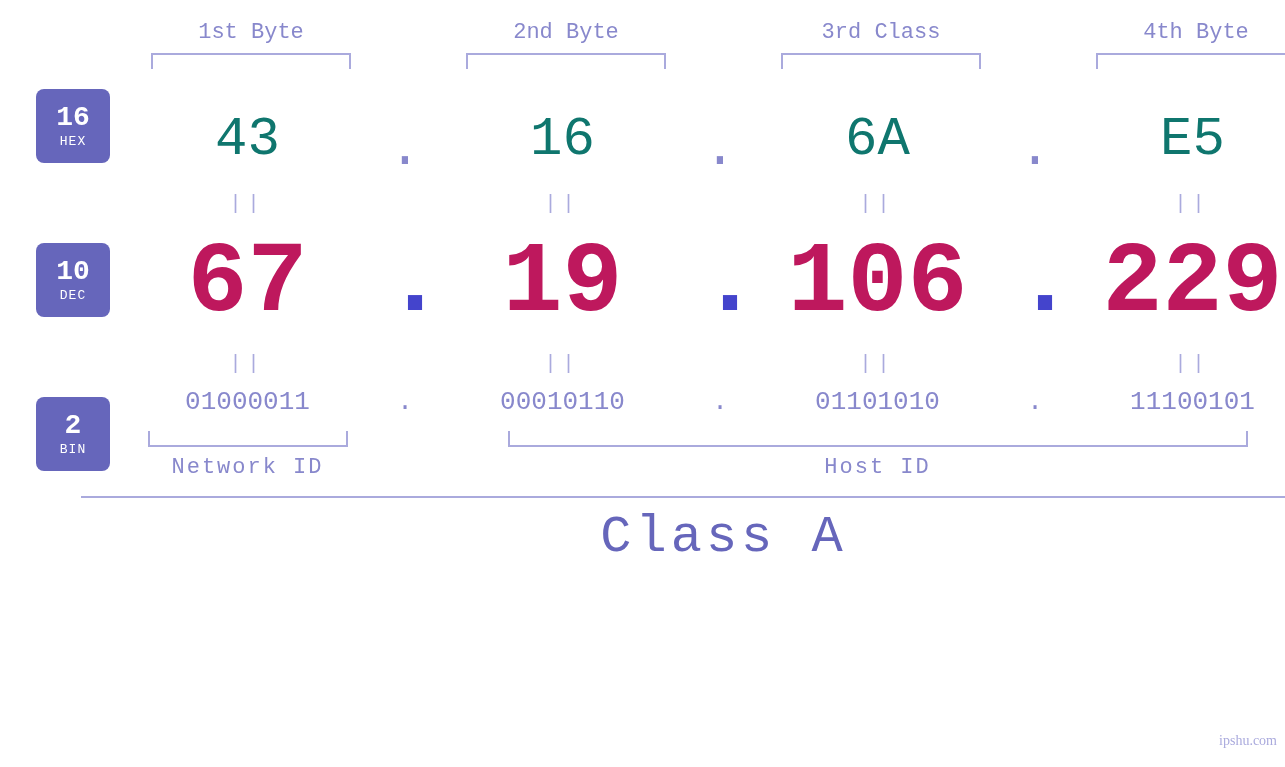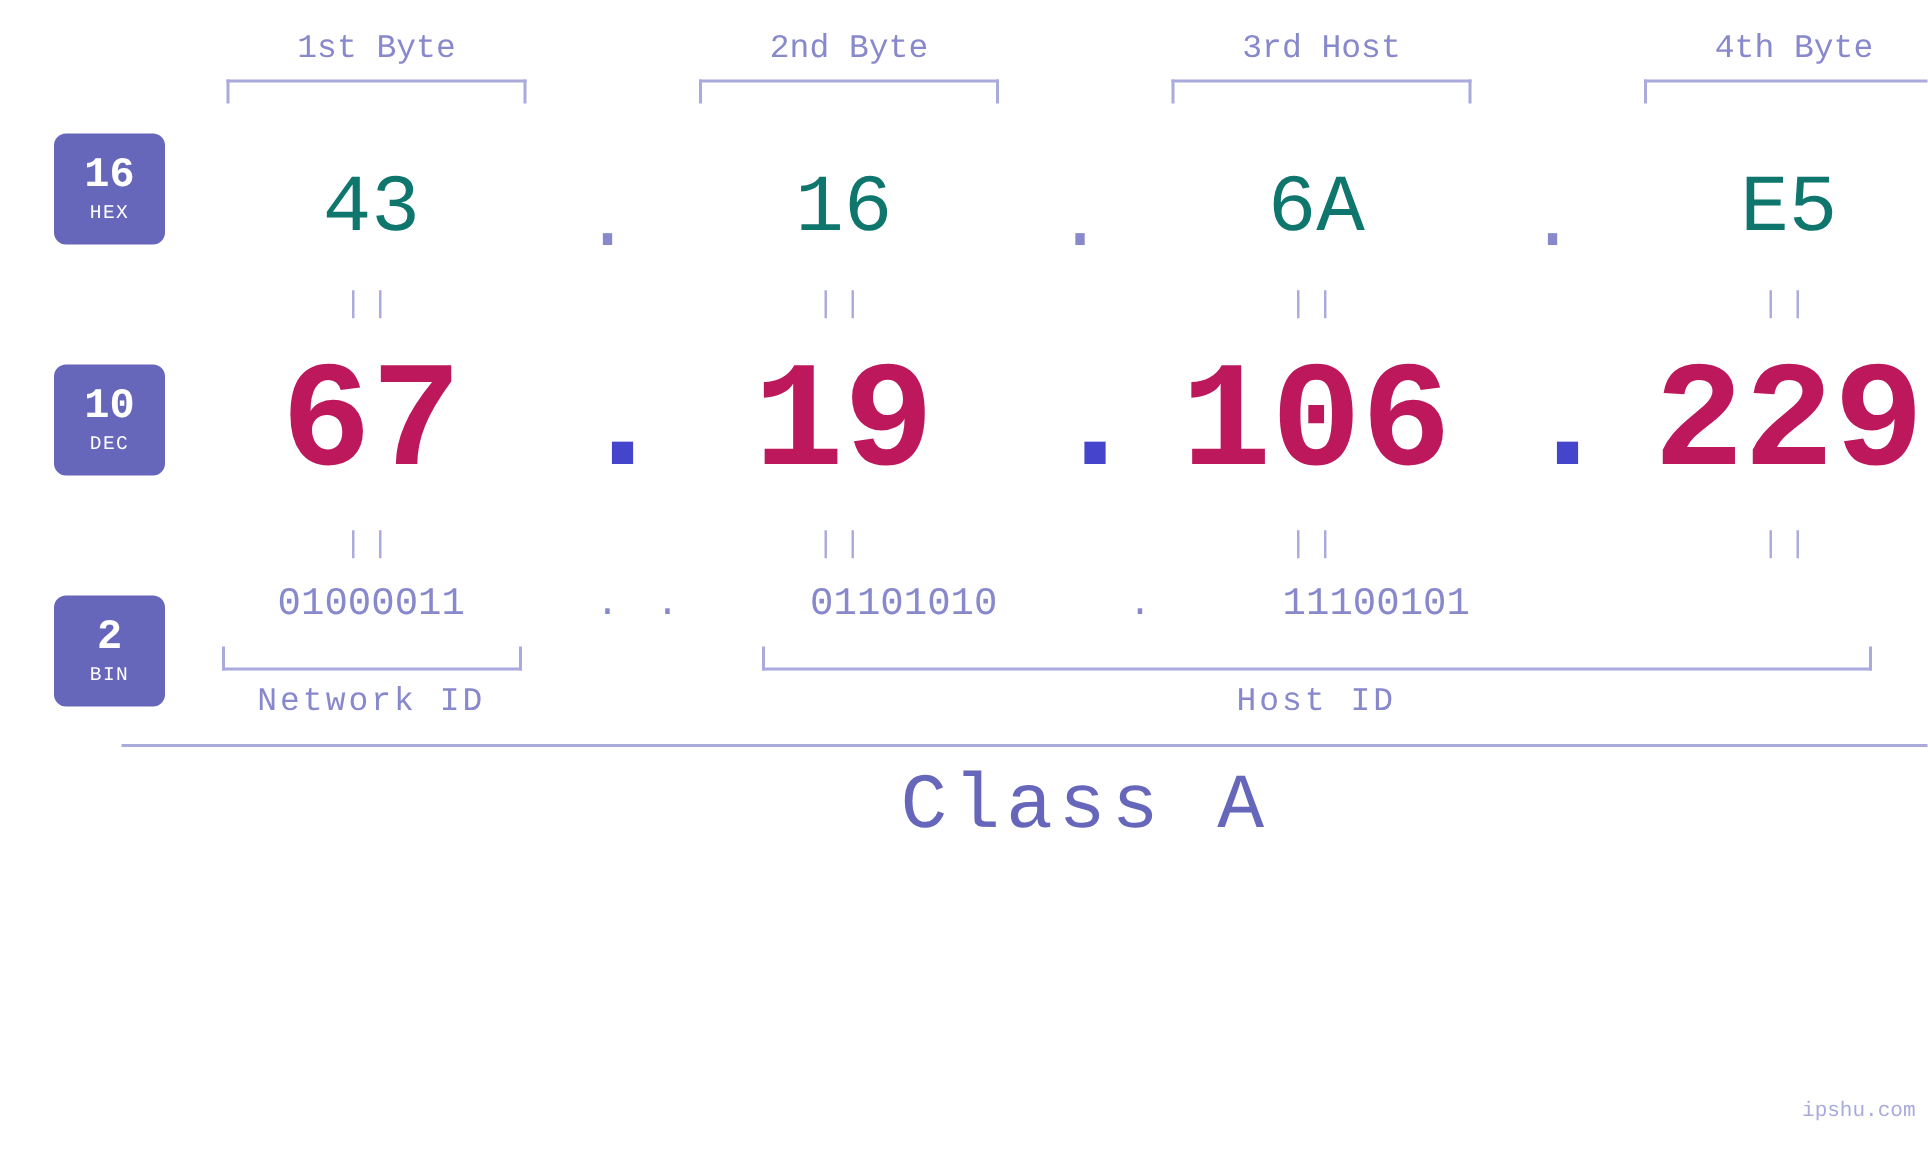--- a/index.html
+++ b/index.html
@@ -285,38 +285,38 @@
       letter-spacing: 4px;
     }
 
     
     .footer {
       position: absolute;
       bottom: 18px;
       right: 24px;
       color: #aaaadd;
       font-size: 14px;
-      font-family: Liberation Mono, monospace;
+      font-family: Liberation Serif, serif;
     }
 
     .spacer-dot {
       width: 40px;
     }
   </style>
 </head>
 <body>
 
 <div class="main-container">
 
   <div class="byte-headers">
     <div class="byte-header">1st Byte</div>
     <div class="spacer-dot"></div>
     <div class="byte-header">2nd Byte</div>
     <div class="spacer-dot"></div>
-    <div class="byte-header">3rd Host</div>
+    <div class="byte-header">3rd Class</div>
     <div class="spacer-dot"></div>
     <div class="byte-header">4th Byte</div>
   </div>
 
   <div class="top-brackets">
     <div class="bracket-cell">
       <div class="bracket-top"></div>
     </div>
     <div class="spacer-dot"></div>
     <div class="bracket-cell">
@@ -405,20 +405,23 @@
         <div class="equals-cell">||</div>
         <div class="equals-dot-cell"></div>
         <div class="equals-cell">||</div>
       </div>
 
       <div class="value-row">
         <div class="value-cell">
           <span class="bin-val">01000011</span>
         </div>
         <div class="dot-cell bin-dot">.</div>
+        <div class="value-cell">
+          <span class="bin-val">00010110</span>
+        </div>
         <div class="dot-cell bin-dot">.</div>
         <div class="value-cell">
           <span class="bin-val">01101010</span>
         </div>
         <div class="dot-cell bin-dot">.</div>
         <div class="value-cell">
           <span class="bin-val">11100101</span>
         </div>
       </div>
 

